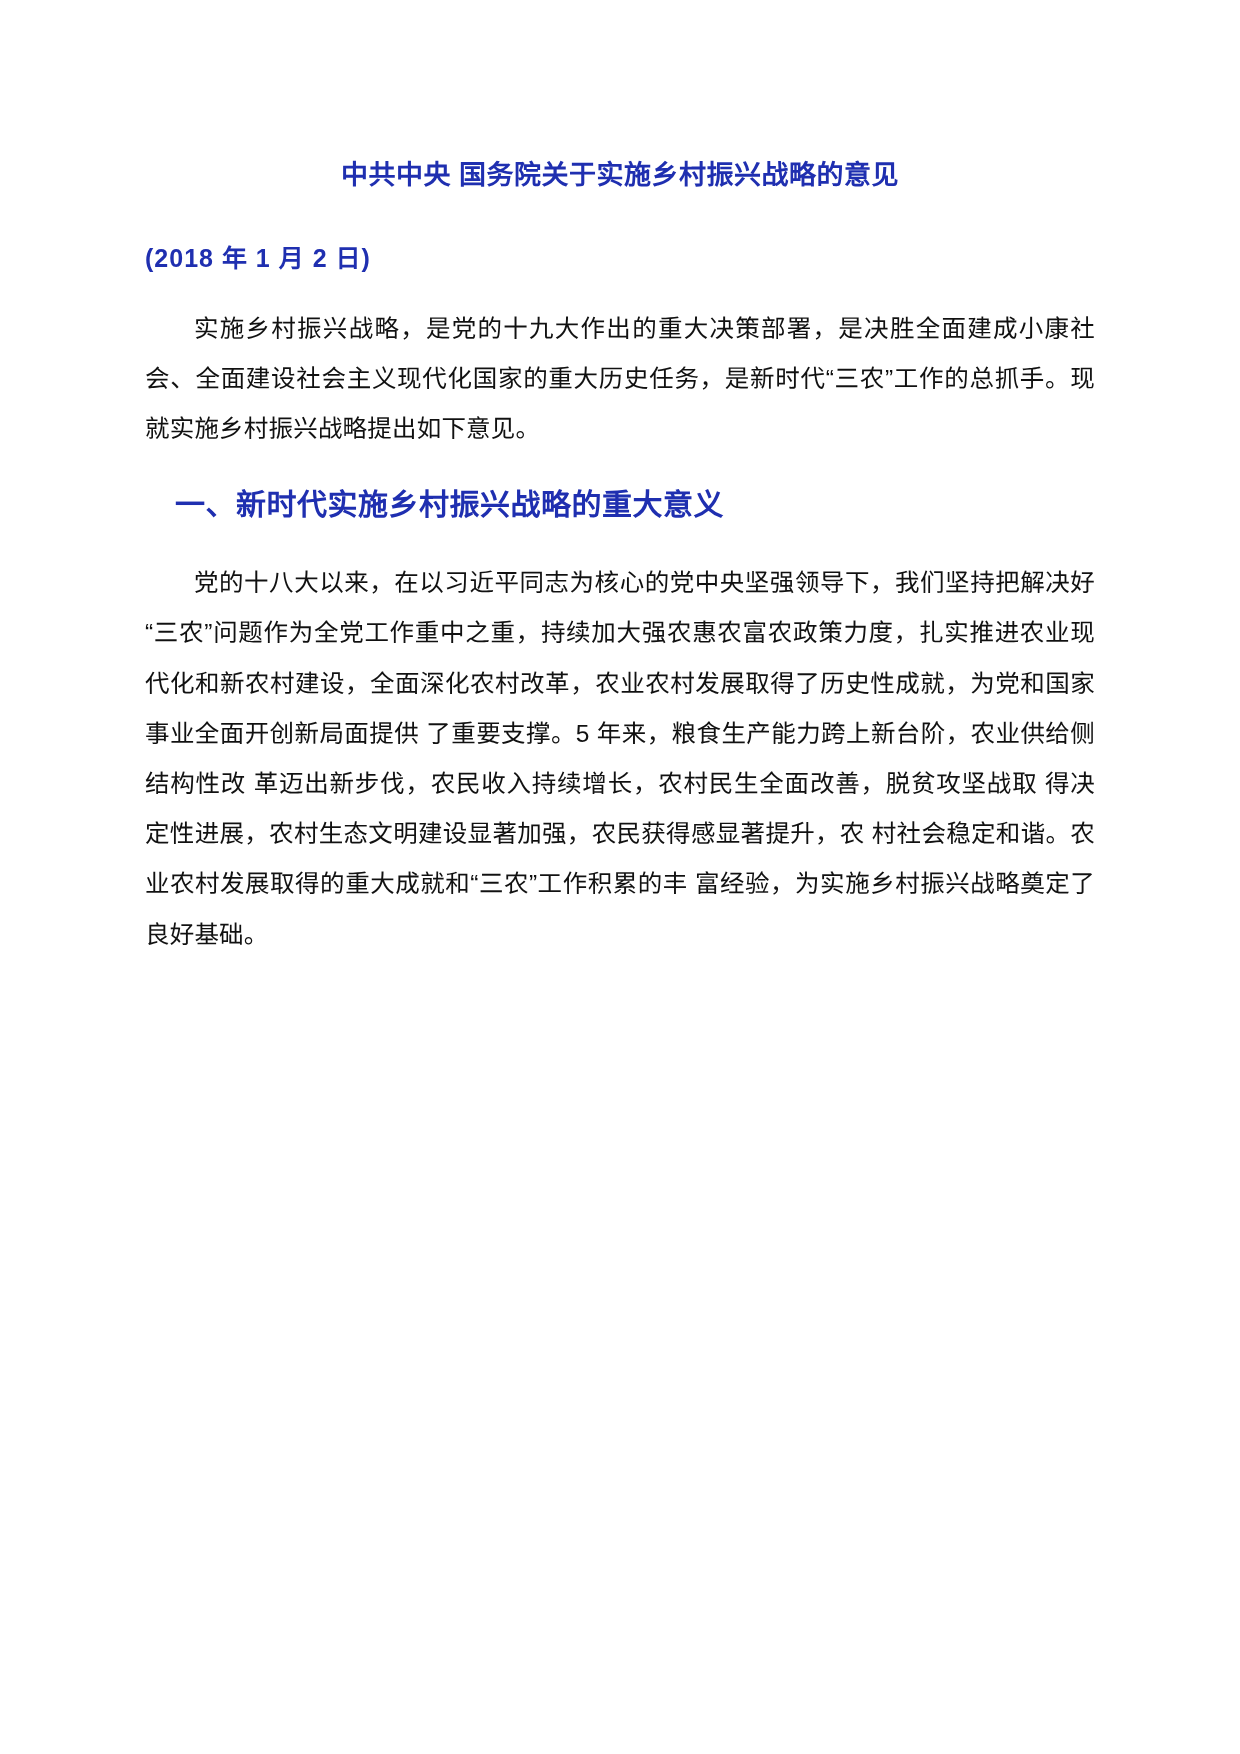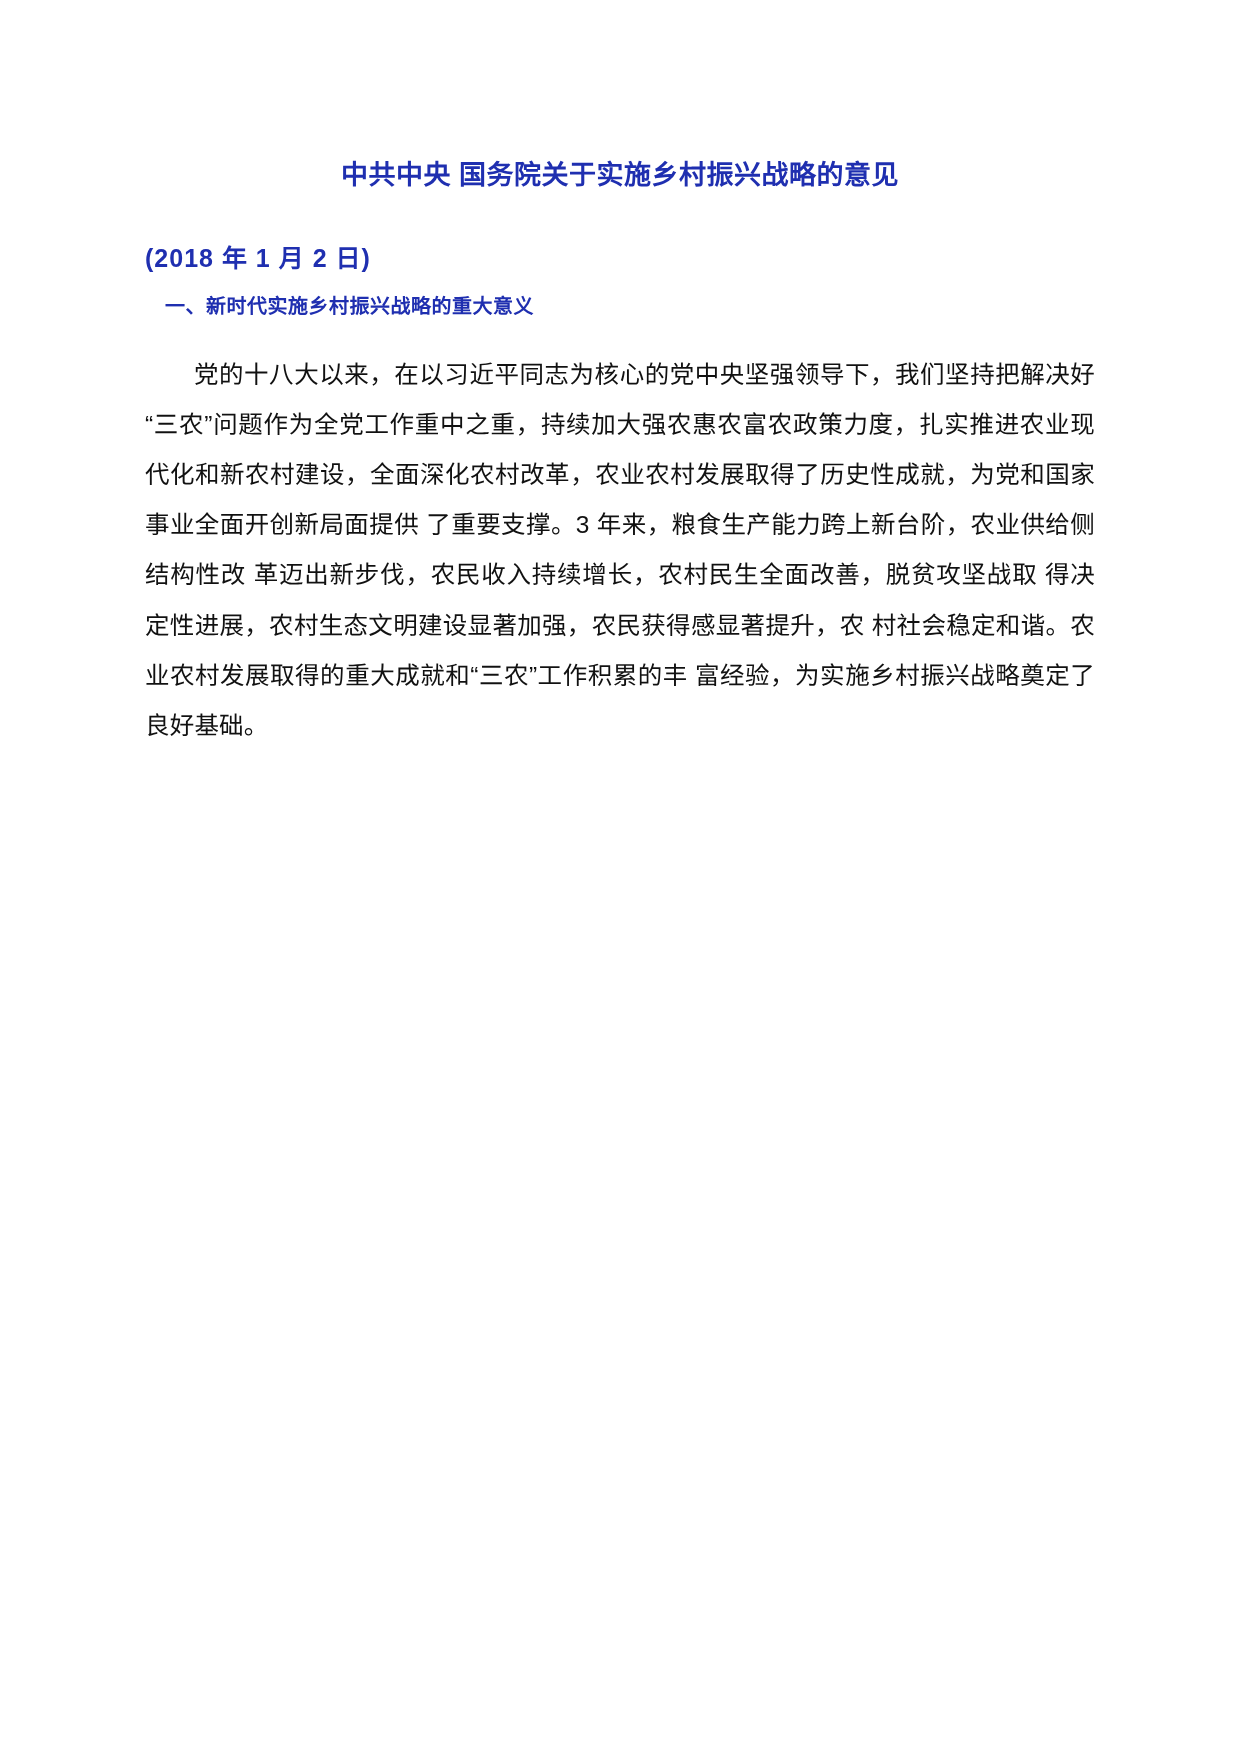--- a/index.html
+++ b/index.html
@@ -46,35 +46,36 @@
     text-align: justify;
     color: #111111;
     letter-spacing: 0.2px;
   }
   .para.first {
     margin-top: 30px;
   }
   .section-heading {
     color: #1f2fb0;
     font-weight: bold;
-    font-size: 20px;
-    margin: 14px 0 0 0;
+    font-size: 30px;
+    margin: 24px 0 0 0;
     text-indent: 1em;
     line-height: 1.8;
     letter-spacing: 0.5px;
   }
 </style>
 </head>
 <body>
 
 <div class="page">
 
   <h1 class="doc-title">中共中央 国务院关于实施乡村振兴战略的意见</h1>
 
   <div class="doc-date">(2018 年 1 月 2 日)</div>
 
+  <p class="para first">实施乡村振兴战略，是党的十九大作出的重大决策部署，是决胜全面建成小康社会、全面建设社会主义现代化国家的重大历史任务，是新时代“三农”工作的总抓手。现就实施乡村振兴战略提出如下意见。</p>
 
   <h2 class="section-heading">一、新时代实施乡村振兴战略的重大意义</h2>
 
-  <p class="para">党的十八大以来，在以习近平同志为核心的党中央坚强领导下，我们坚持把解决好“三农”问题作为全党工作重中之重，持续加大强农惠农富农政策力度，扎实推进农业现代化和新农村建设，全面深化农村改革，农业农村发展取得了历史性成就，为党和国家事业全面开创新局面提供 了重要支撑。3 年来，粮食生产能力跨上新台阶，农业供给侧结构性改 革迈出新步伐，农民收入持续增长，农村民生全面改善，脱贫攻坚战取 得决定性进展，农村生态文明建设显著加强，农民获得感显著提升，农 村社会稳定和谐。农业农村发展取得的重大成就和“三农”工作积累的丰 富经验，为实施乡村振兴战略奠定了良好基础。</p>
+  <p class="para">党的十八大以来，在以习近平同志为核心的党中央坚强领导下，我们坚持把解决好“三农”问题作为全党工作重中之重，持续加大强农惠农富农政策力度，扎实推进农业现代化和新农村建设，全面深化农村改革，农业农村发展取得了历史性成就，为党和国家事业全面开创新局面提供 了重要支撑。5 年来，粮食生产能力跨上新台阶，农业供给侧结构性改 革迈出新步伐，农民收入持续增长，农村民生全面改善，脱贫攻坚战取 得决定性进展，农村生态文明建设显著加强，农民获得感显著提升，农 村社会稳定和谐。农业农村发展取得的重大成就和“三农”工作积累的丰 富经验，为实施乡村振兴战略奠定了良好基础。</p>
 
 
 </div>
 
 </body></html>

